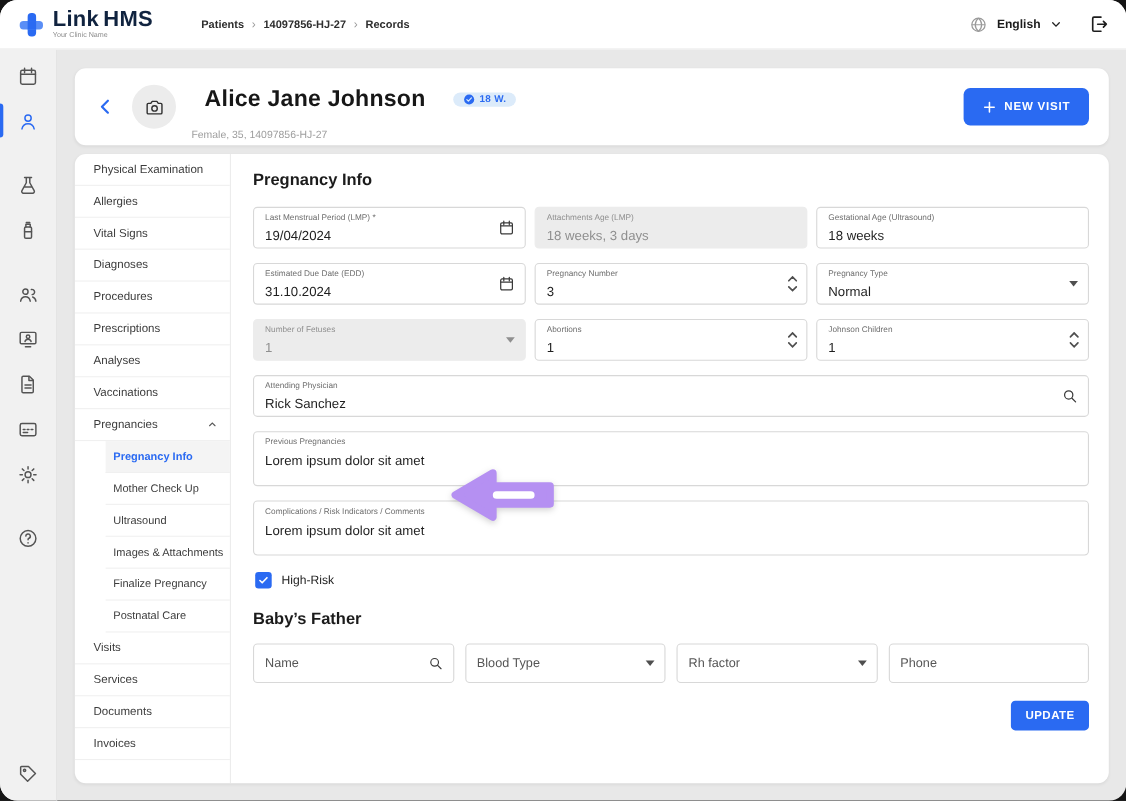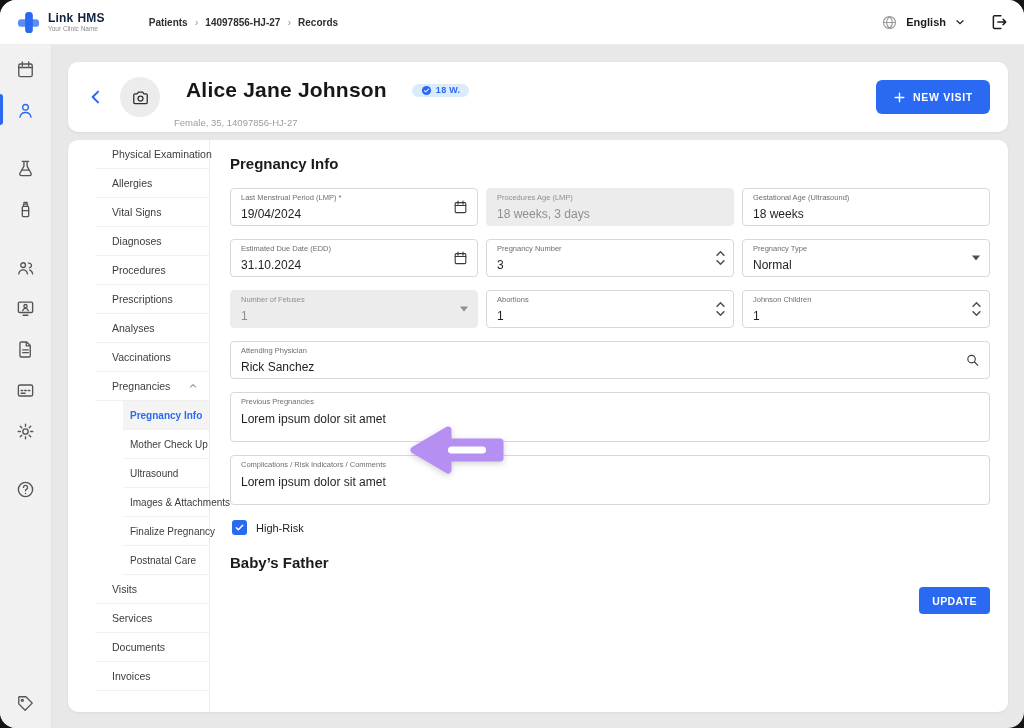--- a/index.html
+++ b/index.html
@@ -3,21 +3,21 @@
 <meta charset="utf-8">
 <style>
   html,body{margin:0;padding:0;background:#141414;font-family:"Liberation Sans",sans-serif;}
   *{box-sizing:border-box;}
   .frame{position:relative;width:1024px;height:728px;border-radius:16px;overflow:hidden;background:#e8e8e8;}
 
   
   .topbar{position:absolute;top:0;left:0;right:0;height:45px;background:#fff;border-bottom:1px solid #ececec;display:flex;align-items:center;padding:0 16px;z-index:10;}
   .brand{display:flex;align-items:center;gap:7px;cursor:pointer;}
   .brand-text{line-height:1;}
-  .brand-name{font-size:12px;font-weight:700;color:#10233f;letter-spacing:.2px;display:flex;gap:4px;}
+  .brand-name{font-size:20px;font-weight:700;color:#10233f;letter-spacing:.2px;display:flex;gap:4px;}
   .brand-sub{font-size:6.5px;color:#8b8b8b;margin-top:2px;}
   .crumbs{display:flex;align-items:center;gap:7px;margin-left:44px;font-size:10px;color:#2e2e2e;font-weight:600;}
   .crumb{cursor:pointer;}
   .crumb-sep::before{content:"\203A";color:#9a9a9a;font-weight:400;font-size:11px;}
   .top-right{margin-left:auto;display:flex;align-items:center;gap:8px;}
   .lang{font-size:11px;font-weight:700;color:#1c1c1c;cursor:pointer;}
   .logout{margin-left:16px;cursor:pointer;display:flex;}
 
   
   .rail{position:absolute;top:45px;left:0;bottom:0;width:52px;background:#f1f1f1;border-right:1px solid #e3e3e3;display:flex;flex-direction:column;align-items:center;padding-top:13px;z-index:5;}
@@ -33,21 +33,21 @@
   .back-btn{border:none;background:none;padding:0;cursor:pointer;display:flex;margin-right:8px;}
   .avatar{width:40px;height:40px;border-radius:50%;background:#ececec;display:flex;align-items:center;justify-content:center;margin:0 14px 0 6px;flex-shrink:0;}
   .prow1{display:flex;align-items:center;}
   .pname{font-size:21px;font-weight:600;color:#171717;margin:12px;letter-spacing:.2px;}
   .badge{display:inline-flex;align-items:center;gap:4px;background:#dcebfa;color:#2a6af2;font-size:9px;font-weight:700;padding:1px 9px;border-radius:11px;margin-left:13px;letter-spacing:.3px;}
   .psub{font-size:9.5px;color:#9d9d9d;margin-top:3px;}
   .new-visit{margin-left:auto;display:flex;align-items:center;gap:7px;background:#2a6af2;color:#fff;border:none;border-radius:6px;height:34px;padding:0 17px;font-size:10.5px;font-weight:700;letter-spacing:.7px;cursor:pointer;}
 
   
   .content-card{position:absolute;left:68px;top:140px;width:940px;height:572px;background:#fff;border-radius:10px;box-shadow:0 1px 3px rgba(0,0,0,.06);display:flex;overflow:hidden;z-index:3;}
-  .menu{width:142px;border-right:1px solid #ececec;flex-shrink:0;padding-left:27px;}
+  .menu{width:142px;border-right:1px solid #ececec;flex-shrink:0;}
   .mitem{height:29px;display:flex;align-items:center;justify-content:space-between;padding:0 11px 0 17px;border-bottom:1px solid #f0f0f0;font-size:10.5px;color:#3c3c3c;cursor:pointer;white-space:nowrap;}
   .msub{margin-left:28px;padding-left:7px;padding-right:8px;font-size:10px;}
   .msub.active{color:#2a6af2;font-weight:700;background:#f4f4f4;}
 
   
   .form-area{flex:1;padding:15px 18px 0 20px;position:relative;}
   .form-title{font-size:15px;font-weight:700;color:#1b1b1b;margin:0 0 16px 0;}
   .frow{display:flex;gap:8px;margin-bottom:13px;}
   .field{position:relative;flex:1;height:38px;border:1px solid #d8d8d8;border-radius:4px;background:#fff;padding:4px 30px 5px 10px;display:flex;flex-direction:column;justify-content:space-between;cursor:text;}
   .flabel{font-size:7.5px;color:#6e6e6e;white-space:nowrap;overflow:hidden;}
@@ -314,21 +314,21 @@
           <span class="flabel">Last Menstrual Period (LMP) *</span>
           <span class="fvalue">19/04/2024</span>
           <span class="ficon">
             <svg width="15" height="15" viewBox="0 0 24 24" class="sic">
                 <rect x="3.5" y="5" width="17" height="16" rx="2"></rect>
                 <path d="M3.5 9.5h17M8 2.5v5M16 2.5v5"></path>
               </svg>
           </span>
         </div>
         <div class="field disabled">
-          <span class="flabel">Procedures Age (LMP)</span>
+          <span class="flabel">Attachments Age (LMP)</span>
           <span class="fvalue">18 weeks, 3 days</span>
         </div>
         <div class="field">
           <span class="flabel">Gestational Age (Ultrasound)</span>
           <span class="fvalue">18 weeks</span>
         </div>
       </div>
 
       <div class="frow">
         <div class="field">
@@ -426,20 +426,46 @@
       <div class="chk-row">
         <span class="checkbox">
           <svg width="11" height="11" viewBox="0 0 24 24" style="fill:none;stroke:#fff;stroke-width:3.2;stroke-linecap:round;stroke-linejoin:round;">
               <path d="M5 12.5l4.5 4.5L19 7"></path>
             </svg>
         </span>
         <span class="chk-label">High-Risk</span>
       </div>
 
       <h2 class="section-title">Baby’s Father</h2>
+      <div class="prow">
+        <div class="pfield">
+          <input type="text" placeholder="Name" style="">
+          <span class="ficon">
+            <svg width="14" height="14" viewBox="0 0 24 24" class="sic">
+                <circle cx="10.5" cy="10.5" r="6"></circle>
+                <path d="M15.2 15.2l5.3 5.3"></path>
+              </svg>
+          </span>
+        </div>
+        <div class="pfield">
+          <input type="text" readonly="" style="cursor: pointer;" placeholder="Blood Type">
+          <span class="ficon">
+              <span class="caret"></span>
+            </span>
+        </div>
+        <div class="pfield">
+          <input type="text" readonly="" style="cursor: pointer;" placeholder="Rh factor">
+          <span class="ficon">
+              <span class="caret"></span>
+            </span>
+        </div>
+        <div class="pfield">
+          <input type="text" placeholder="Phone" style="">
+        </div>
+      </div>
 
       <div class="update-row">
         <button class="update-btn">UPDATE</button>
       </div>
     </div>
   </div>
 
   <svg class="annot-arrow" width="100" height="60" viewBox="0 0 100 60">
     <path d="M94 22 L42 22 L42 10 L8 30 L42 50 L42 38 L94 38 Z" fill="#b590f2" stroke="#b590f2" stroke-width="7" stroke-linejoin="round"></path>
     <rect x="42" y="26.5" width="38" height="7" rx="3.5" fill="#ffffff"></rect>

